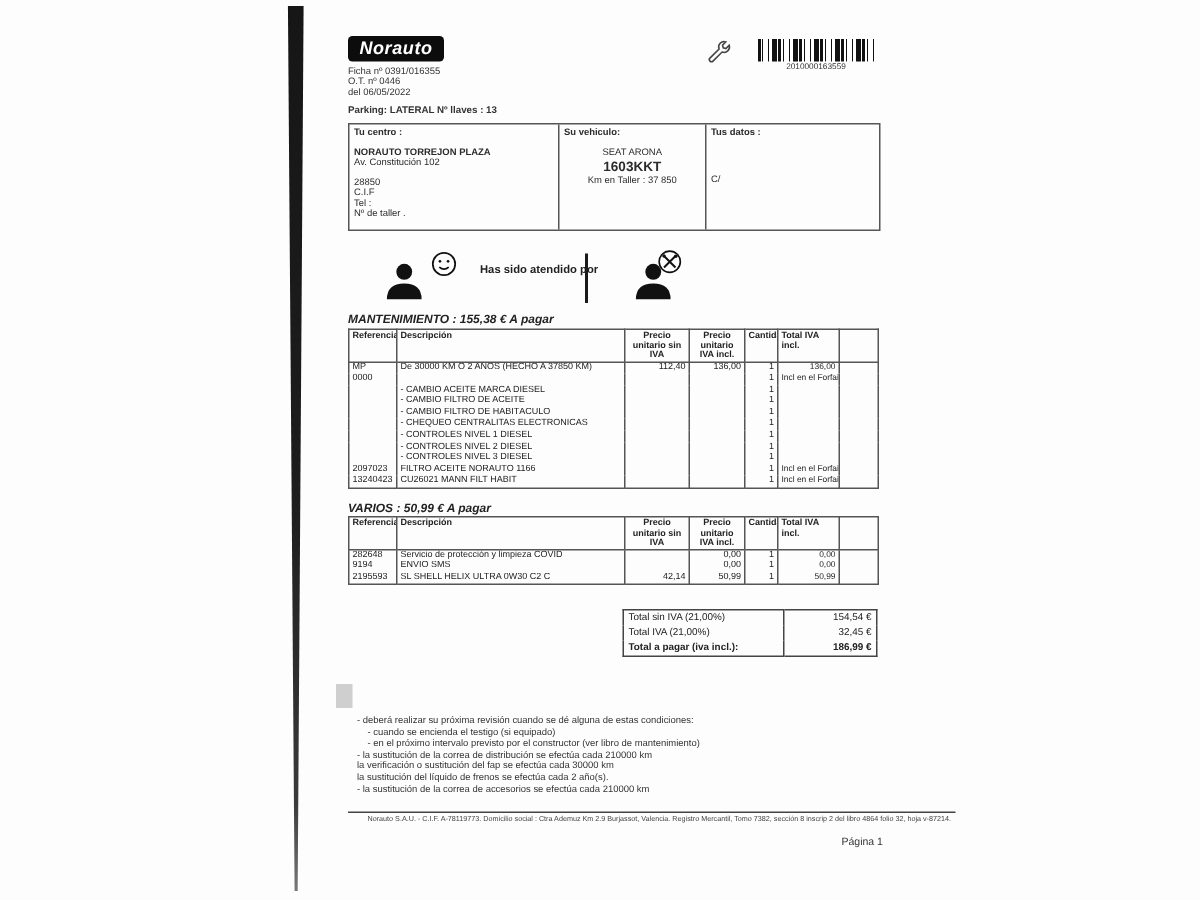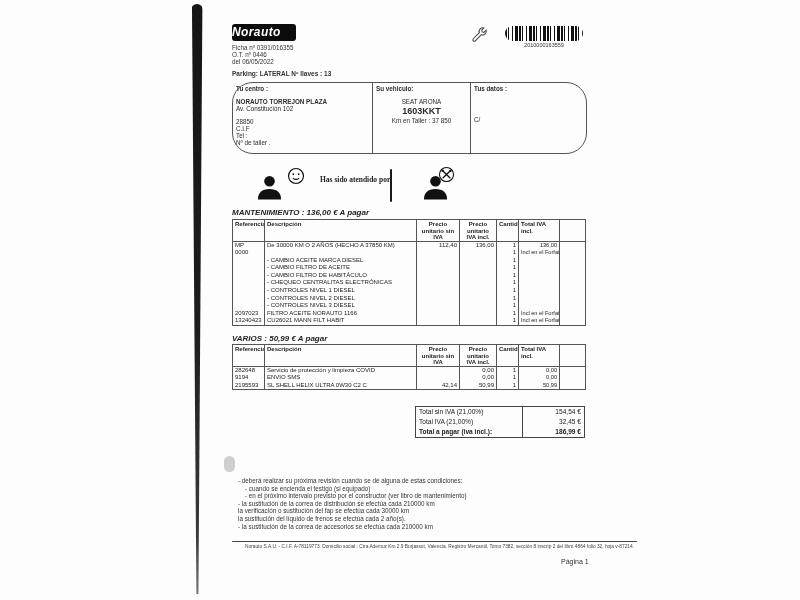--- a/index.html
+++ b/index.html
@@ -1,27 +1,27 @@
 <!DOCTYPE html>
 <html><head>
 <meta charset="utf-8">
 <style>
   html,body{margin:0;padding:0;background:#fff;}
   #doc{position:relative;width:800px;height:600px;background:#fdfdfd;overflow:hidden;
        font-family:"Liberation Sans",sans-serif;color:#2b2b2b;}
-  .abs{position:absolute;border-radius:21px;}
+  .abs{position:absolute;}
 
   
   .streak{left:191px;top:4px;width:12px;height:590px;
           background:linear-gradient(to bottom,#161616 0%,#1d1d1d 55%,#3a3a3a 90%,#777 100%);
           clip-path:polygon(8% 0,95% 0,62% 100%,45% 100%);}
 
   
   .logo{left:232px;top:24px;width:64px;height:17px;background:#0c0c0c;color:#fff;
-        border-radius:3px;text-align:left;line-height:17px;font-size:12px;
+        border-radius:3px;text-align:center;line-height:17px;font-size:12px;
         font-weight:bold;font-style:italic;letter-spacing:.4px;}
   .h6{font-size:6.3px;line-height:7px;color:#333;}
   .parking{font-size:6.5px;font-weight:bold;color:#333;}
   .wrench{left:470px;top:26px;}
   .barcode{left:505px;top:26px;width:78px;height:15px;
      background:repeating-linear-gradient(90deg,#111 0 2px,#fff 2px 3px,#111 3px 4px,#fff 4px 7px,#111 7px 8px,#fff 8px 10px,#111 10px 13px,#fff 13px 14px);}
   .barcode-num{left:505px;top:42px;width:78px;text-align:center;font-size:5.5px;color:#333;}
 
   
   .ibox{left:232px;top:82px;width:353px;height:70px;border:1px solid #555;}
@@ -29,21 +29,21 @@
   .icol1{left:0;width:139px;}
   .icol2{left:139px;width:98px;border-left:1px solid #555;text-align:center;}
   .icol3{left:237px;width:116px;border-left:1px solid #555;}
   .icol .title{font-weight:bold;text-align:left;}
   .bold{font-weight:bold;}
   .plate{font-size:9px;font-weight:bold;margin:3px 0 2px 0;}
   .gap{height:6px;}
 
   
   .person svg{display:block;}
-  .atendido-label{left:320px;top:175px;font-size:7.5px;font-weight:bold;color:#222;font-family:Liberation Serif, serif;}
+  .atendido-label{left:320px;top:175px;font-size:7.5px;font-weight:bold;color:#222;}
   .vdivider{left:390px;top:169px;width:2px;height:33px;background:#1a1a1a;}
 
   
   .sect{font-size:8px;font-weight:bold;font-style:italic;color:#222;}
 
   
   table.itable{position:absolute;border-collapse:collapse;table-layout:fixed;width:353px;
                font-size:6px;color:#222;}
   table.itable th,table.itable td{border-left:1px solid #555;border-right:1px solid #555;
                padding:0 2px;overflow:hidden;white-space:nowrap;}
@@ -147,21 +147,21 @@
   </div>
   <div class="abs" style="left:438px;top:166px;">
     <svg width="17" height="17" viewBox="0 0 20 20">
       <circle cx="10" cy="10" r="8.3" fill="none" stroke="#111" stroke-width="1.3"></circle>
       <path d="M5.5 5.5 L14.5 14.5 M14.5 5.5 L5.5 14.5" stroke="#111" stroke-width="1.6"></path>
       <circle cx="5.5" cy="5.5" r="1.4" fill="#111"></circle>
       <circle cx="14.7" cy="5.7" r="1.4" fill="#111"></circle>
     </svg>
   </div>
 
-  <div class="abs sect" style="left:232px;top:208px;">MANTENIMIENTO : 136,00 € A pagar</div>
+  <div class="abs sect" style="left:232px;top:208px;">MANTENIMIENTO : 155,38 € A pagar</div>
   <table class="itable" style="left:232px;top:219px;">
     <colgroup>
       <col style="width:32px">
         <col style="width:152px">
         <col style="width:43px">
       <col style="width:37px">
         <col style="width:22px">
         <col style="width:41px">
         <col style="width:26px">
     </colgroup>

